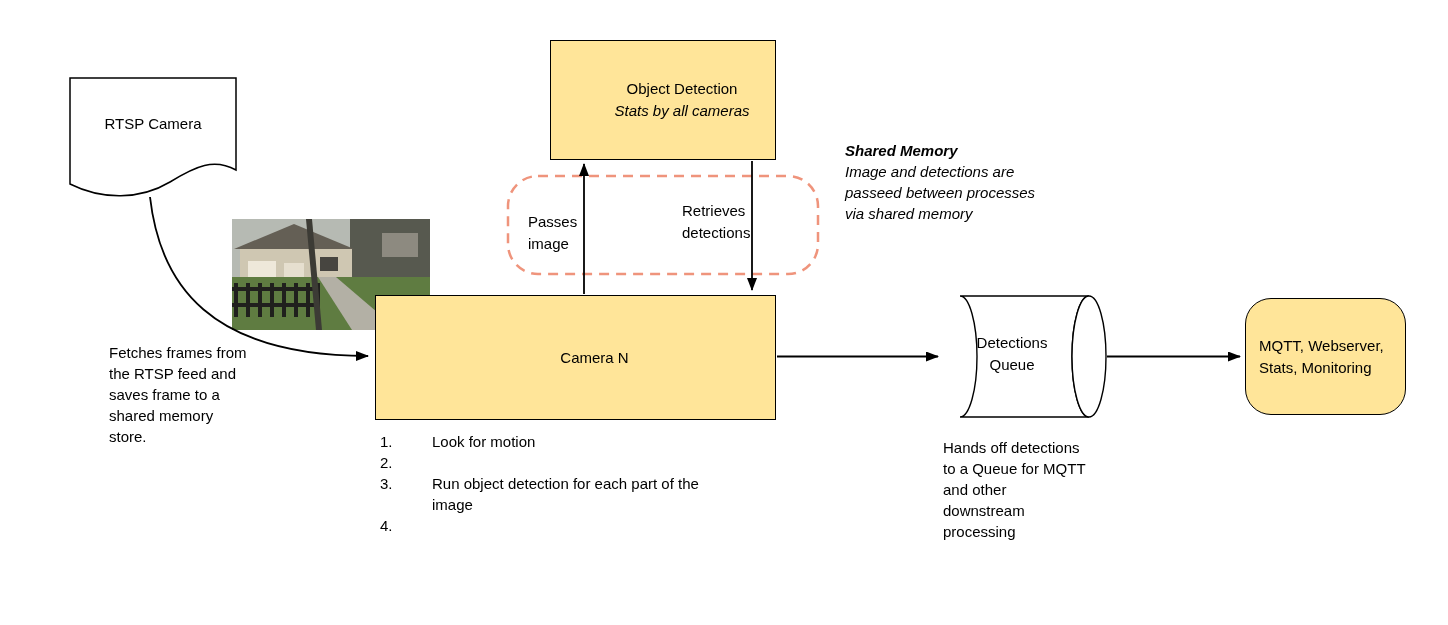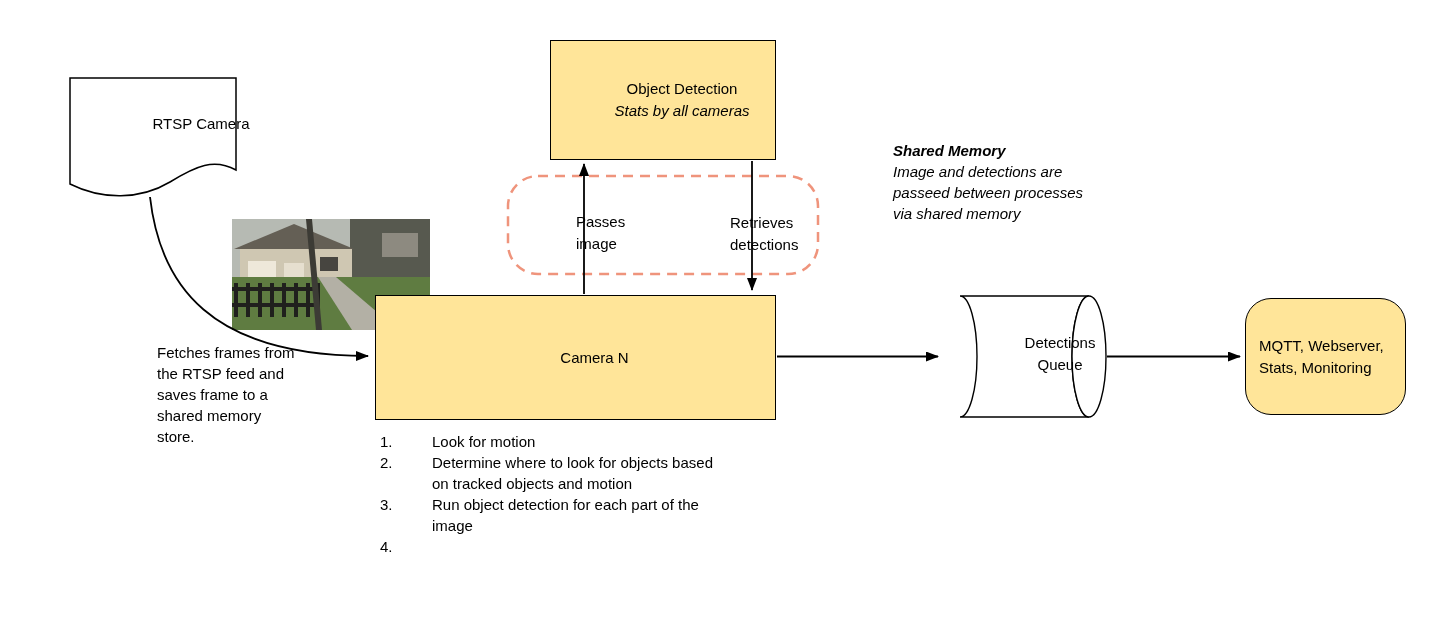--- a/index.html
+++ b/index.html
@@ -7,24 +7,24 @@
     font-family:"Liberation Sans","DejaVu Sans",sans-serif;font-size:15px;color:#000;}
   .abs{position:absolute;}
   svg.layer{position:absolute;left:0;top:0;}
   .node{position:absolute;background:#ffe599;border:1.4px solid #000;box-sizing:border-box;
     display:flex;flex-direction:column;align-items:center;justify-content:center;text-align:center;line-height:22px;padding-left:38px;}
   #object-detection{left:550px;top:40px;width:226px;height:120px;}
   #object-detection .subtitle{font-style:italic;}
   #camera-n{left:375px;top:295px;width:401px;height:125px;}
   #outputs{left:1245px;top:298px;width:161px;height:117px;align-items:flex-start;
     text-align:left;padding:0 8px 0 13px;border-radius:26px;}
-  .txt{position:absolute;line-height:21px;padding-left:48px;}
+  .txt{position:absolute;line-height:21px;}
   #rtsp-label{left:70px;top:113px;width:166px;text-align:center;}
   #passes-label{left:528px;top:211px;width:56px;line-height:22px;}
-  #retrieves-label{left:682px;top:212px;width:78px;line-height:22px;}
+  #retrieves-label{left:682px;top:200px;width:78px;line-height:22px;}
   #shared-memory-note{left:845px;top:140px;width:200px;font-style:italic;}
   #shared-memory-note .t{font-weight:bold;}
   #fetches-note{left:62px;top:342px;width:140px;margin-left:47px;}
   #handsoff-note{left:943px;top:437px;width:148px;}
   #queue-label{left:958px;top:332px;width:108px;text-align:center;line-height:22px;}
   #steps{left:380px;top:431px;width:360px;}
   .step{display:grid;grid-template-columns:52px 297px;line-height:21px;}
 </style>
 </head>
 <body>
@@ -103,29 +103,29 @@
   <div class="txt" id="passes-label">Passes image</div>
   <div class="txt" id="retrieves-label">Retrieves detections</div>
 
   <div class="txt" id="shared-memory-note">
     <div class="t">Shared Memory</div>
     <div>Image and detections are passeed between processes via shared memory</div>
   </div>
 
   <div class="txt" id="fetches-note">Fetches frames from the RTSP feed and saves frame to a shared memory store.</div>
 
+  <div class="txt" id="handsoff-note">Hands off detections to a Queue for MQTT and other downstream processing</div>
 
   <div class="abs" id="steps">
     <div class="step">
       <span>1.</span>
       <span>Look for motion</span>
     </div>
     <div class="step">
       <span>2.</span>
-      <span>Determine where to look for objects based on tracked objects and motion</span>
     </div>
     <div class="step">
       <span>3.</span>
       <span>Run object detection for each part of the image</span>
     </div>
     <div class="step">
       <span>4.</span>
     </div>
   </div>
 

